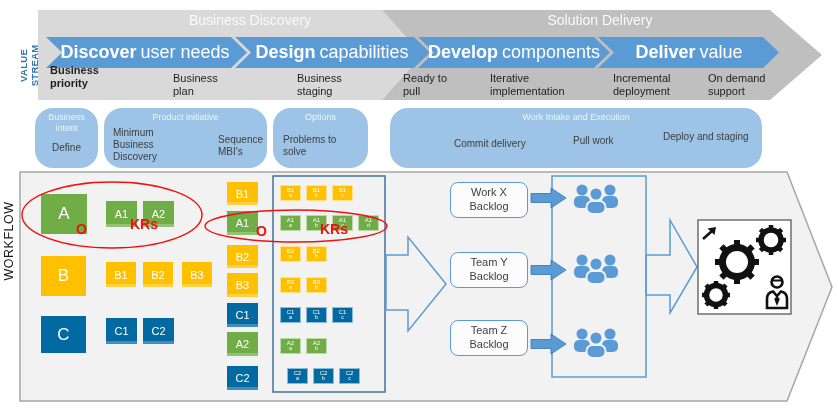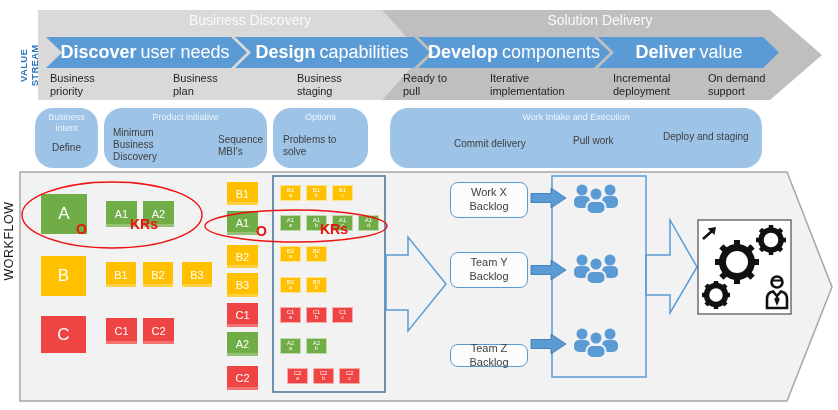--- a/index.html
+++ b/index.html
@@ -16,21 +16,21 @@
   .vs-label{font-size:9.5px;font-weight:700;color:#2e75b6;line-height:1.2;letter-spacing:.3px;}
   .wf-label{font-size:12.5px;color:#1a1a1a;letter-spacing:.5px;}
   .sq{display:flex;align-items:center;justify-content:center;color:#fff;}
   .sq-epic{font-size:17px;}
   .sq-mid,.sq-seq{font-size:11px;box-shadow:inset 0 -3px rgba(255,255,255,.25);}
   .mini{display:flex;flex-direction:column;align-items:center;justify-content:center;color:#fff;border:1px solid rgba(255,255,255,.55);box-sizing:border-box;}
   .mini .t{font-size:6px;line-height:1.05;}
   .mini .s{font-size:5.5px;line-height:1.05;}
   [data-color="green"]{background:#70ad47;}
   [data-color="amber"]{background:#ffc000;}
-  [data-color="purple"]{background:#ef4444;}
+  [data-color="purple"]{background:#0369a1;}
   .teambox{background:#fcfcfc;border:1.5px solid #5b9bd5;border-radius:8px;display:flex;flex-direction:column;align-items:center;justify-content:center;font-size:11px;color:#404040;line-height:1.25;box-sizing:border-box;}
   .red-txt{color:#ee1111;font-weight:600;}
   svg{display:block;}
 </style>
 </head>
 <body>
 
 <div id="stage">
 
   <svg class="abs" style="left:0;top:0" width="838" height="410" viewBox="0 0 838 410">
@@ -147,21 +147,21 @@
   </svg>
 
   <div class="abs band-title" style="left:80px;top:12px;width:340px;">Business Discovery</div>
   <div class="abs band-title" style="left:430px;top:12px;width:340px;">Solution Delivery</div>
 
   <div class="abs chev-label" style="left:50px;top:37px;width:190px;"><b>Discover</b><span>user needs</span></div>
   <div class="abs chev-label" style="left:242px;top:37px;width:180px;"><b>Design</b><span>capabilities</span></div>
   <div class="abs chev-label" style="left:424px;top:37px;width:180px;"><b>Develop</b><span>components</span></div>
   <div class="abs chev-label" style="left:604px;top:37px;width:170px;"><b>Deliver</b><span>value</span></div>
 
-  <div class="abs stage-label" style="left:50px;top:72px;width:62px;">Business priority</div>
+  <div class="abs stage-label" style="left:50px;top:64px;width:62px;font-weight:bold;">Business priority</div>
   <div class="abs stage-label" style="left:173px;top:72px;width:62px;">Business plan</div>
   <div class="abs stage-label" style="left:297px;top:72px;width:62px;">Business staging</div>
   <div class="abs stage-label" style="left:403px;top:72px;width:48px;">Ready to pull</div>
   <div class="abs stage-label" style="left:490px;top:72px;width:100px;">Iterative implementation</div>
   <div class="abs stage-label" style="left:613px;top:72px;width:88px;">Incremental deployment</div>
   <div class="abs stage-label" style="left:708px;top:72px;width:72px;">On demand support</div>
 
   <div class="abs vlabel vs-label" style="left:-1px;top:54px;width:60px;">
     <div>VALUE</div>
     <div>STREAM</div>
@@ -327,21 +327,21 @@
     </div>
 
   <div class="abs teambox" style="left:450px;top:182px;width:78px;height:36px;">
     <div>Work X</div>
     <div>Backlog</div>
   </div>
   <div class="abs teambox" style="left:450px;top:252px;width:78px;height:36px;">
     <div>Team Y</div>
     <div>Backlog</div>
   </div>
-  <div class="abs teambox" style="left:450px;top:344px;width:78px;height:23px;">
+  <div class="abs teambox" style="left:450px;top:320px;width:78px;height:36px;">
     <div>Team Z</div>
     <div>Backlog</div>
   </div>
 
   <svg class="abs" style="left:0;top:0;pointer-events:none;" width="838" height="410" viewBox="0 0 838 410">
     <ellipse cx="112" cy="215" rx="90" ry="33" fill="none" stroke="#ee1111" stroke-width="1.4"></ellipse>
     <ellipse cx="296" cy="226" rx="91" ry="16" fill="none" stroke="#ee1111" stroke-width="1.4"></ellipse>
   </svg>
   <div class="abs red-txt" style="left:76px;top:221px;font-size:14px;">O</div>
   <div class="abs red-txt" style="left:130px;top:216px;font-size:14px;">KRs</div>

